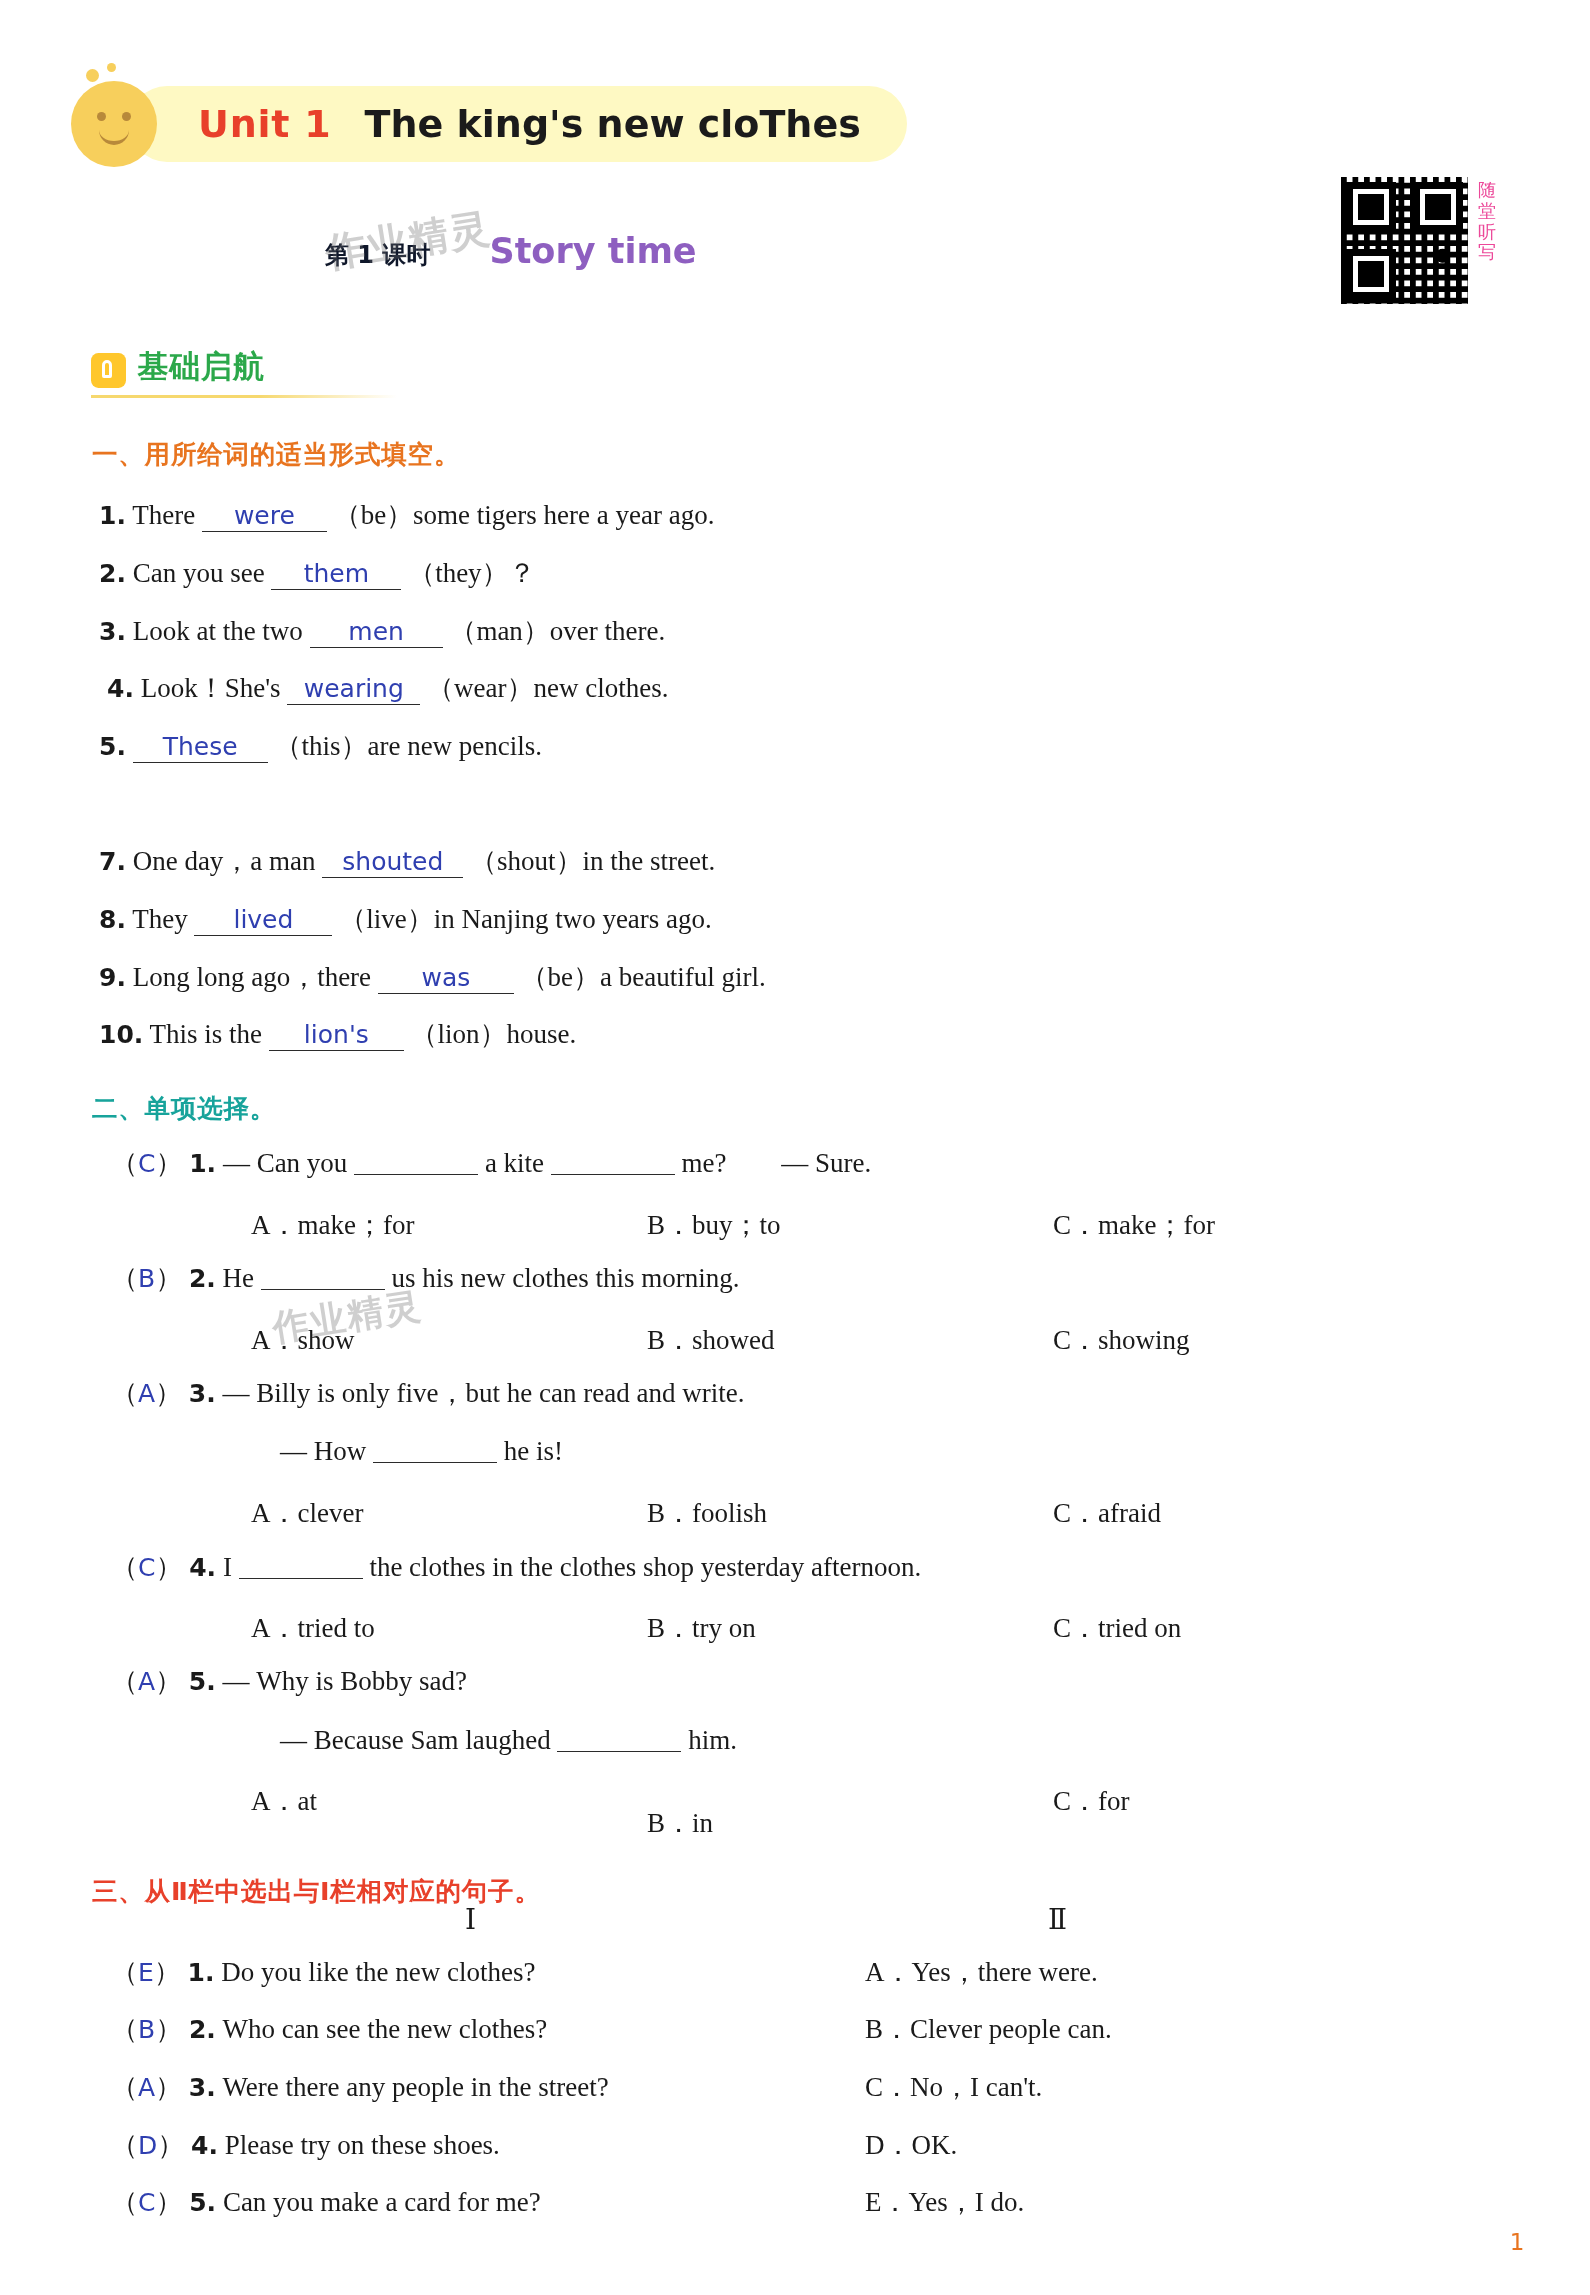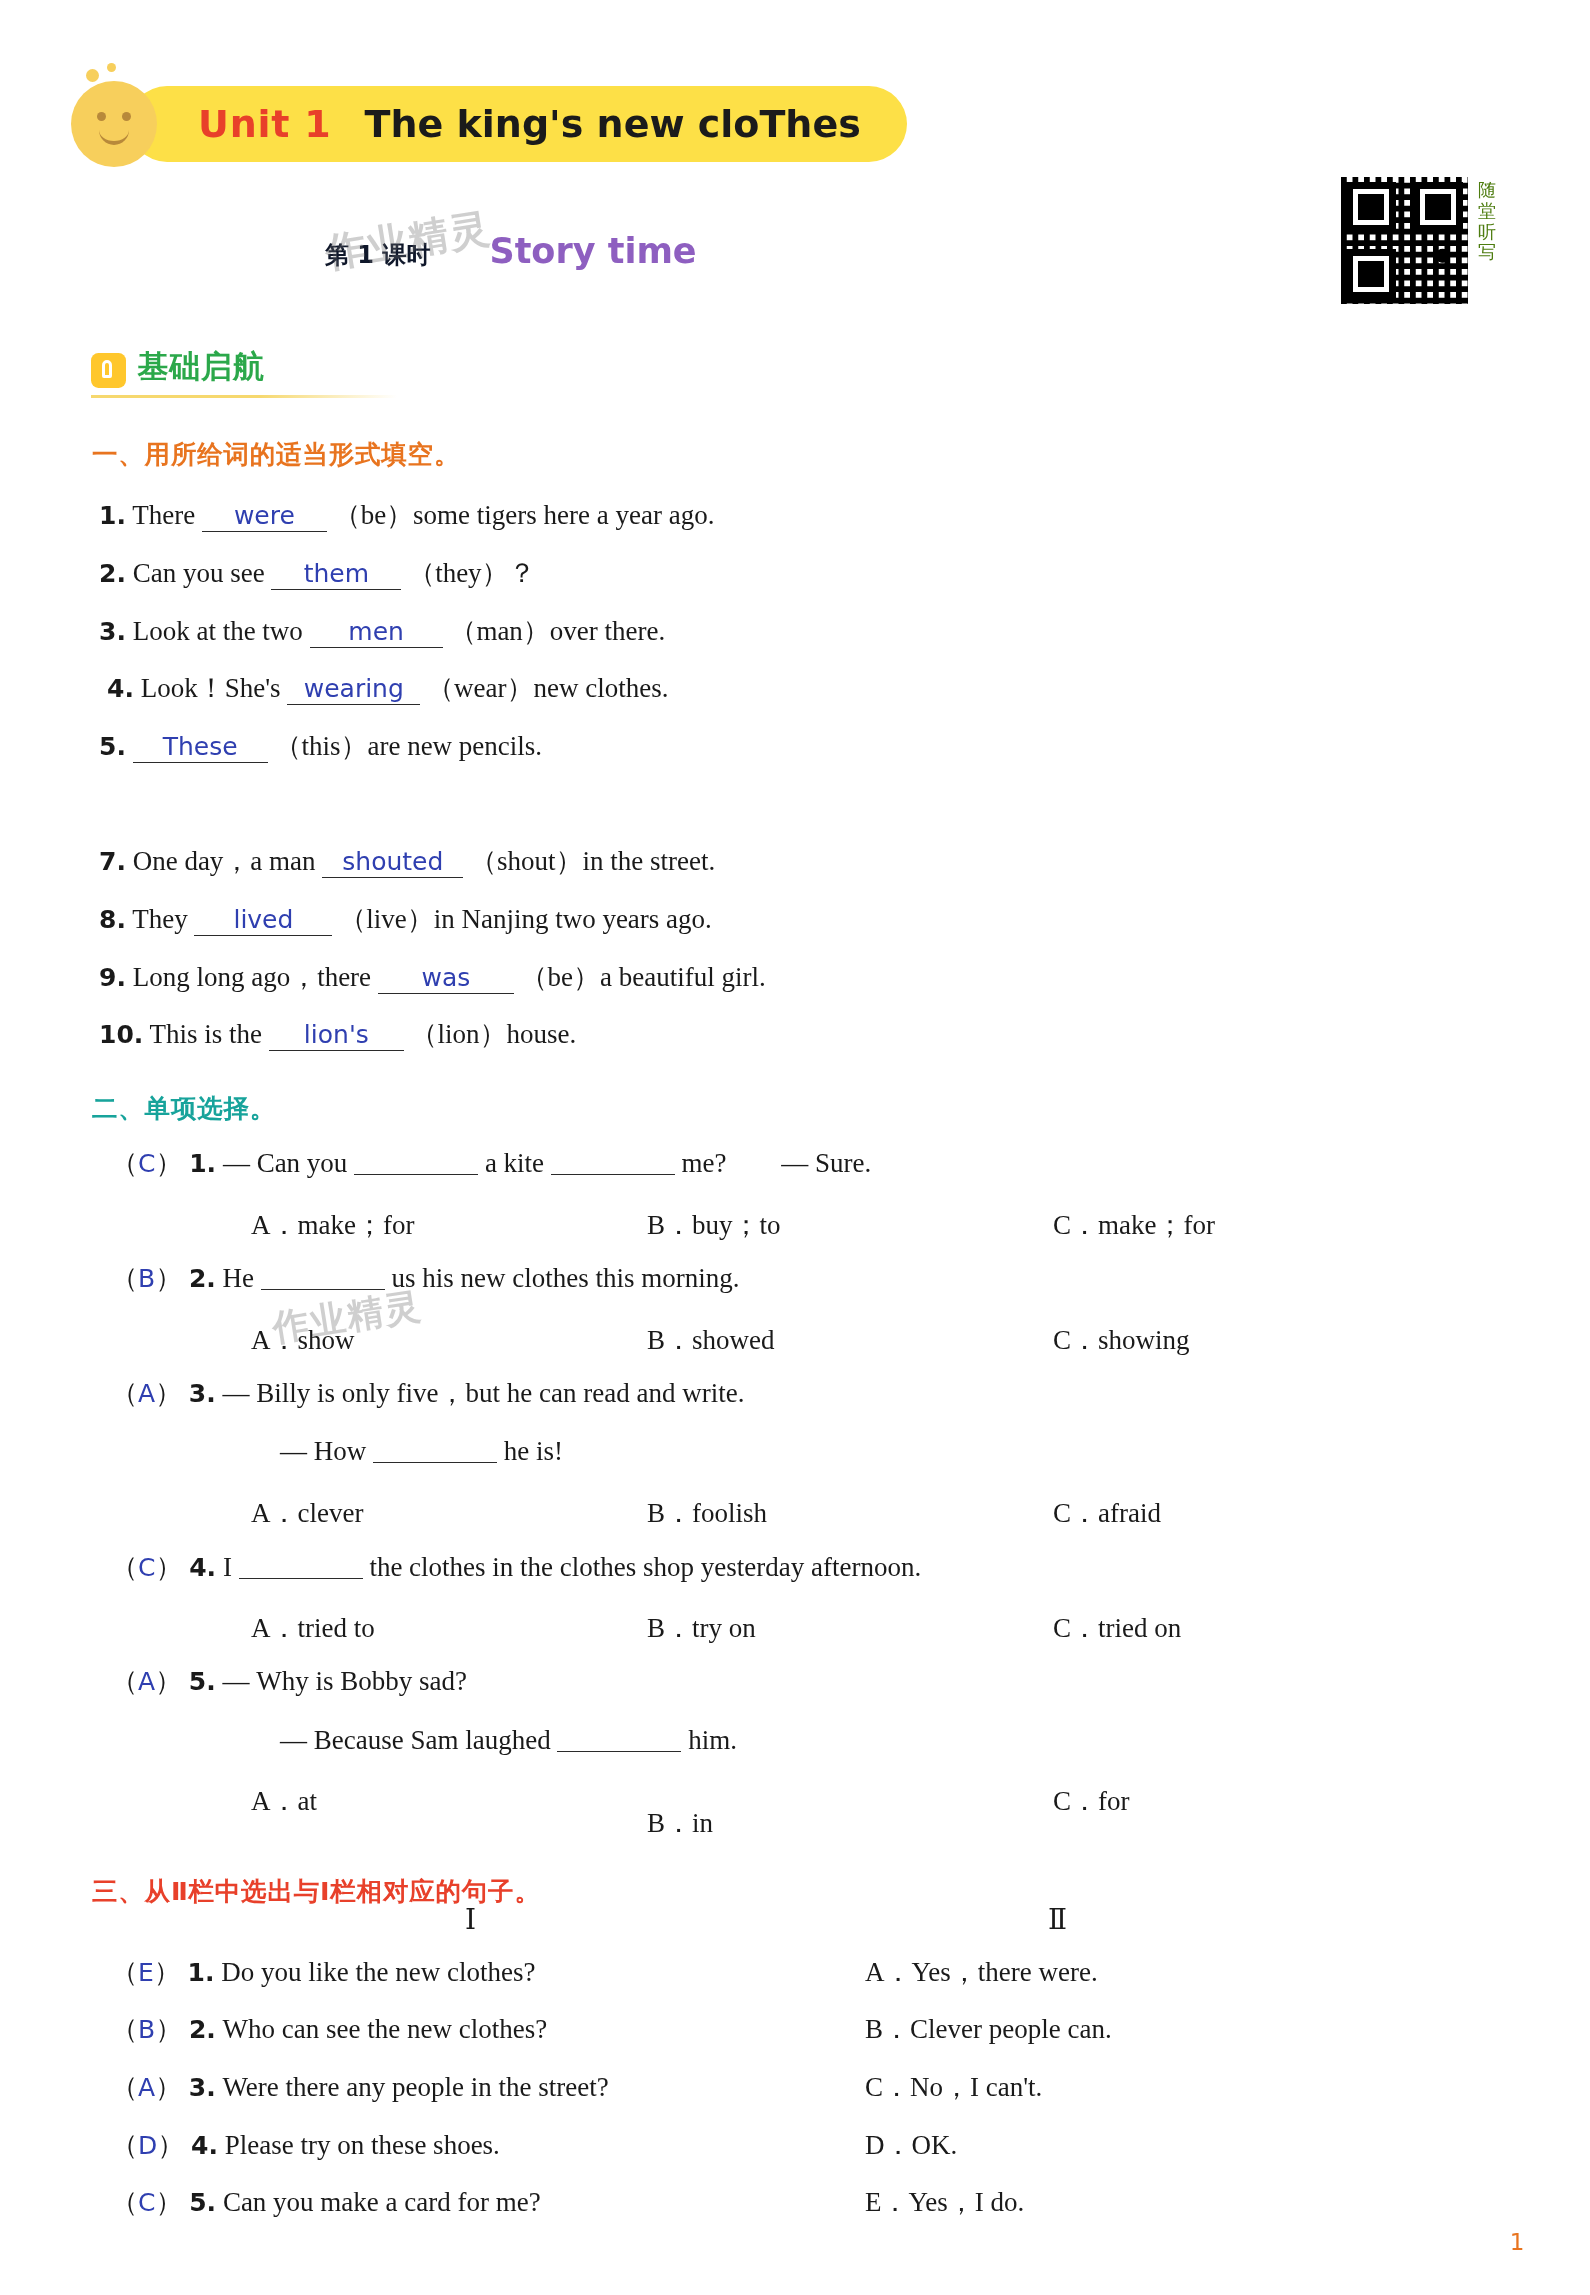--- a/index.html
+++ b/index.html
@@ -76,21 +76,21 @@
     left: 36px;
     top: -18px;
     width: 9px;
     height: 9px;
     border-radius: 50%;
     background: #f7cf5c;
   }
   .banner {
     margin-left: -28px;
     height: 76px;
-    background: #fde047;
+    background: #fef9c3;
     border-radius: 38px;
     display: flex;
     align-items: center;
     padding: 0 46px 0 69px;
     z-index: 2;
   }
   .banner .unit {
     font-family: "DejaVu Sans", sans-serif;
     font-weight: bold;
     font-size: 38px;
@@ -190,21 +190,21 @@
     background: #000;
     display: block;
   }
   .qr .f1 { left: 5px; top: 5px; }
   .qr .f2 { right: 5px; top: 5px; }
   .qr .f3 { left: 5px; bottom: 5px; }
   .qr-label {
     margin-left: 10px;
     font-family: "DejaVu Sans", sans-serif;
     font-size: 18px;
-    color: #4d7c0f;
+    color: #ec4899;
     width: 23px;
     line-height: 1.15;
     letter-spacing: 0;
     padding-top: 3.3px;
   }
 
   
   .sec-head {
     position: absolute;
     left: 91px;

